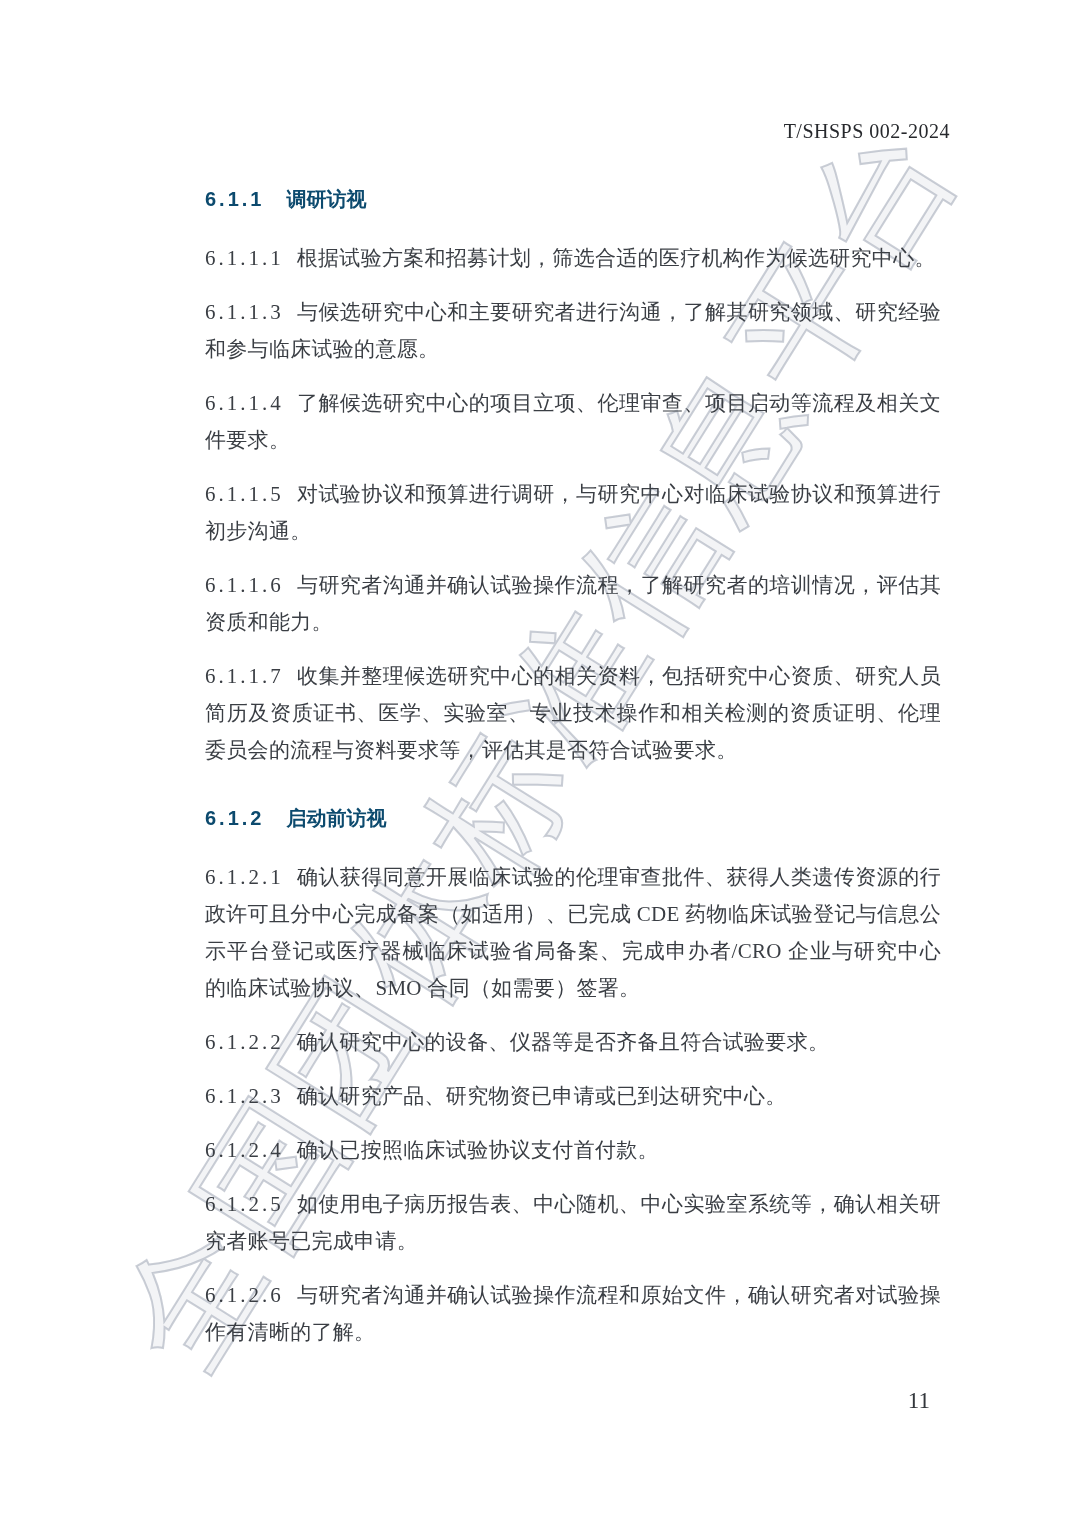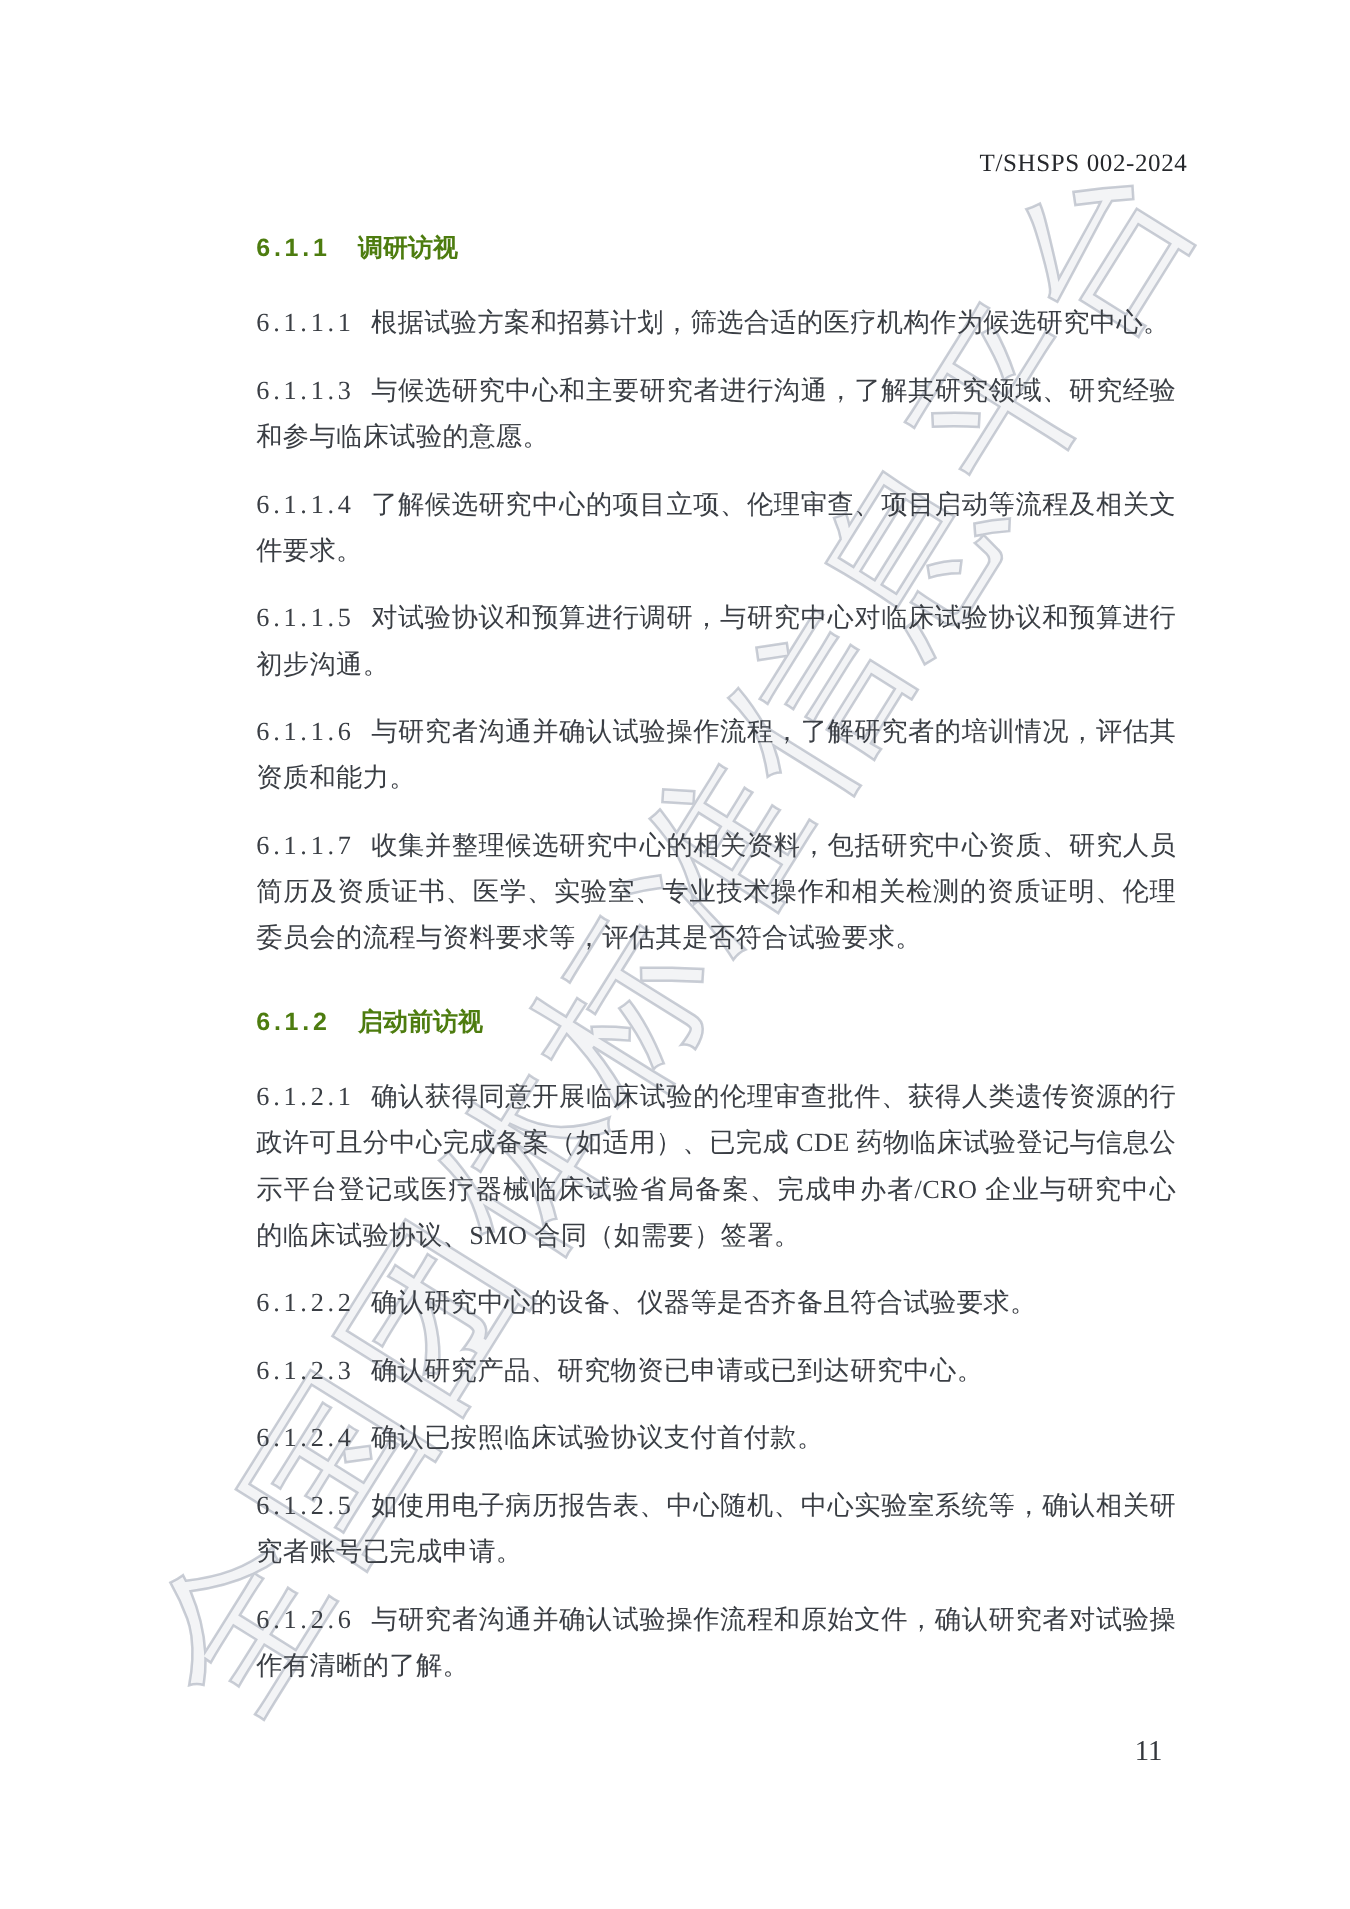--- a/index.html
+++ b/index.html
@@ -51,21 +51,21 @@
     left: 205px;
     top: 186px;
     width: 736px;
     z-index: 1;
   }
   h3.sec-heading {
     margin: 0 0 28px 0;
     font-size: 20px;
     line-height: 26px;
     font-weight: 700;
-    color: #4d7c0f;
+    color: #0c4a6e;
     font-family: "Liberation Sans", sans-serif;
   }
   h3.sec-heading.gap-top {
     margin-top: 36px;
   }
   h3.sec-heading .sec-num {
     letter-spacing: 3px;
     margin-right: 22px;
     font-weight: 700;
   }

